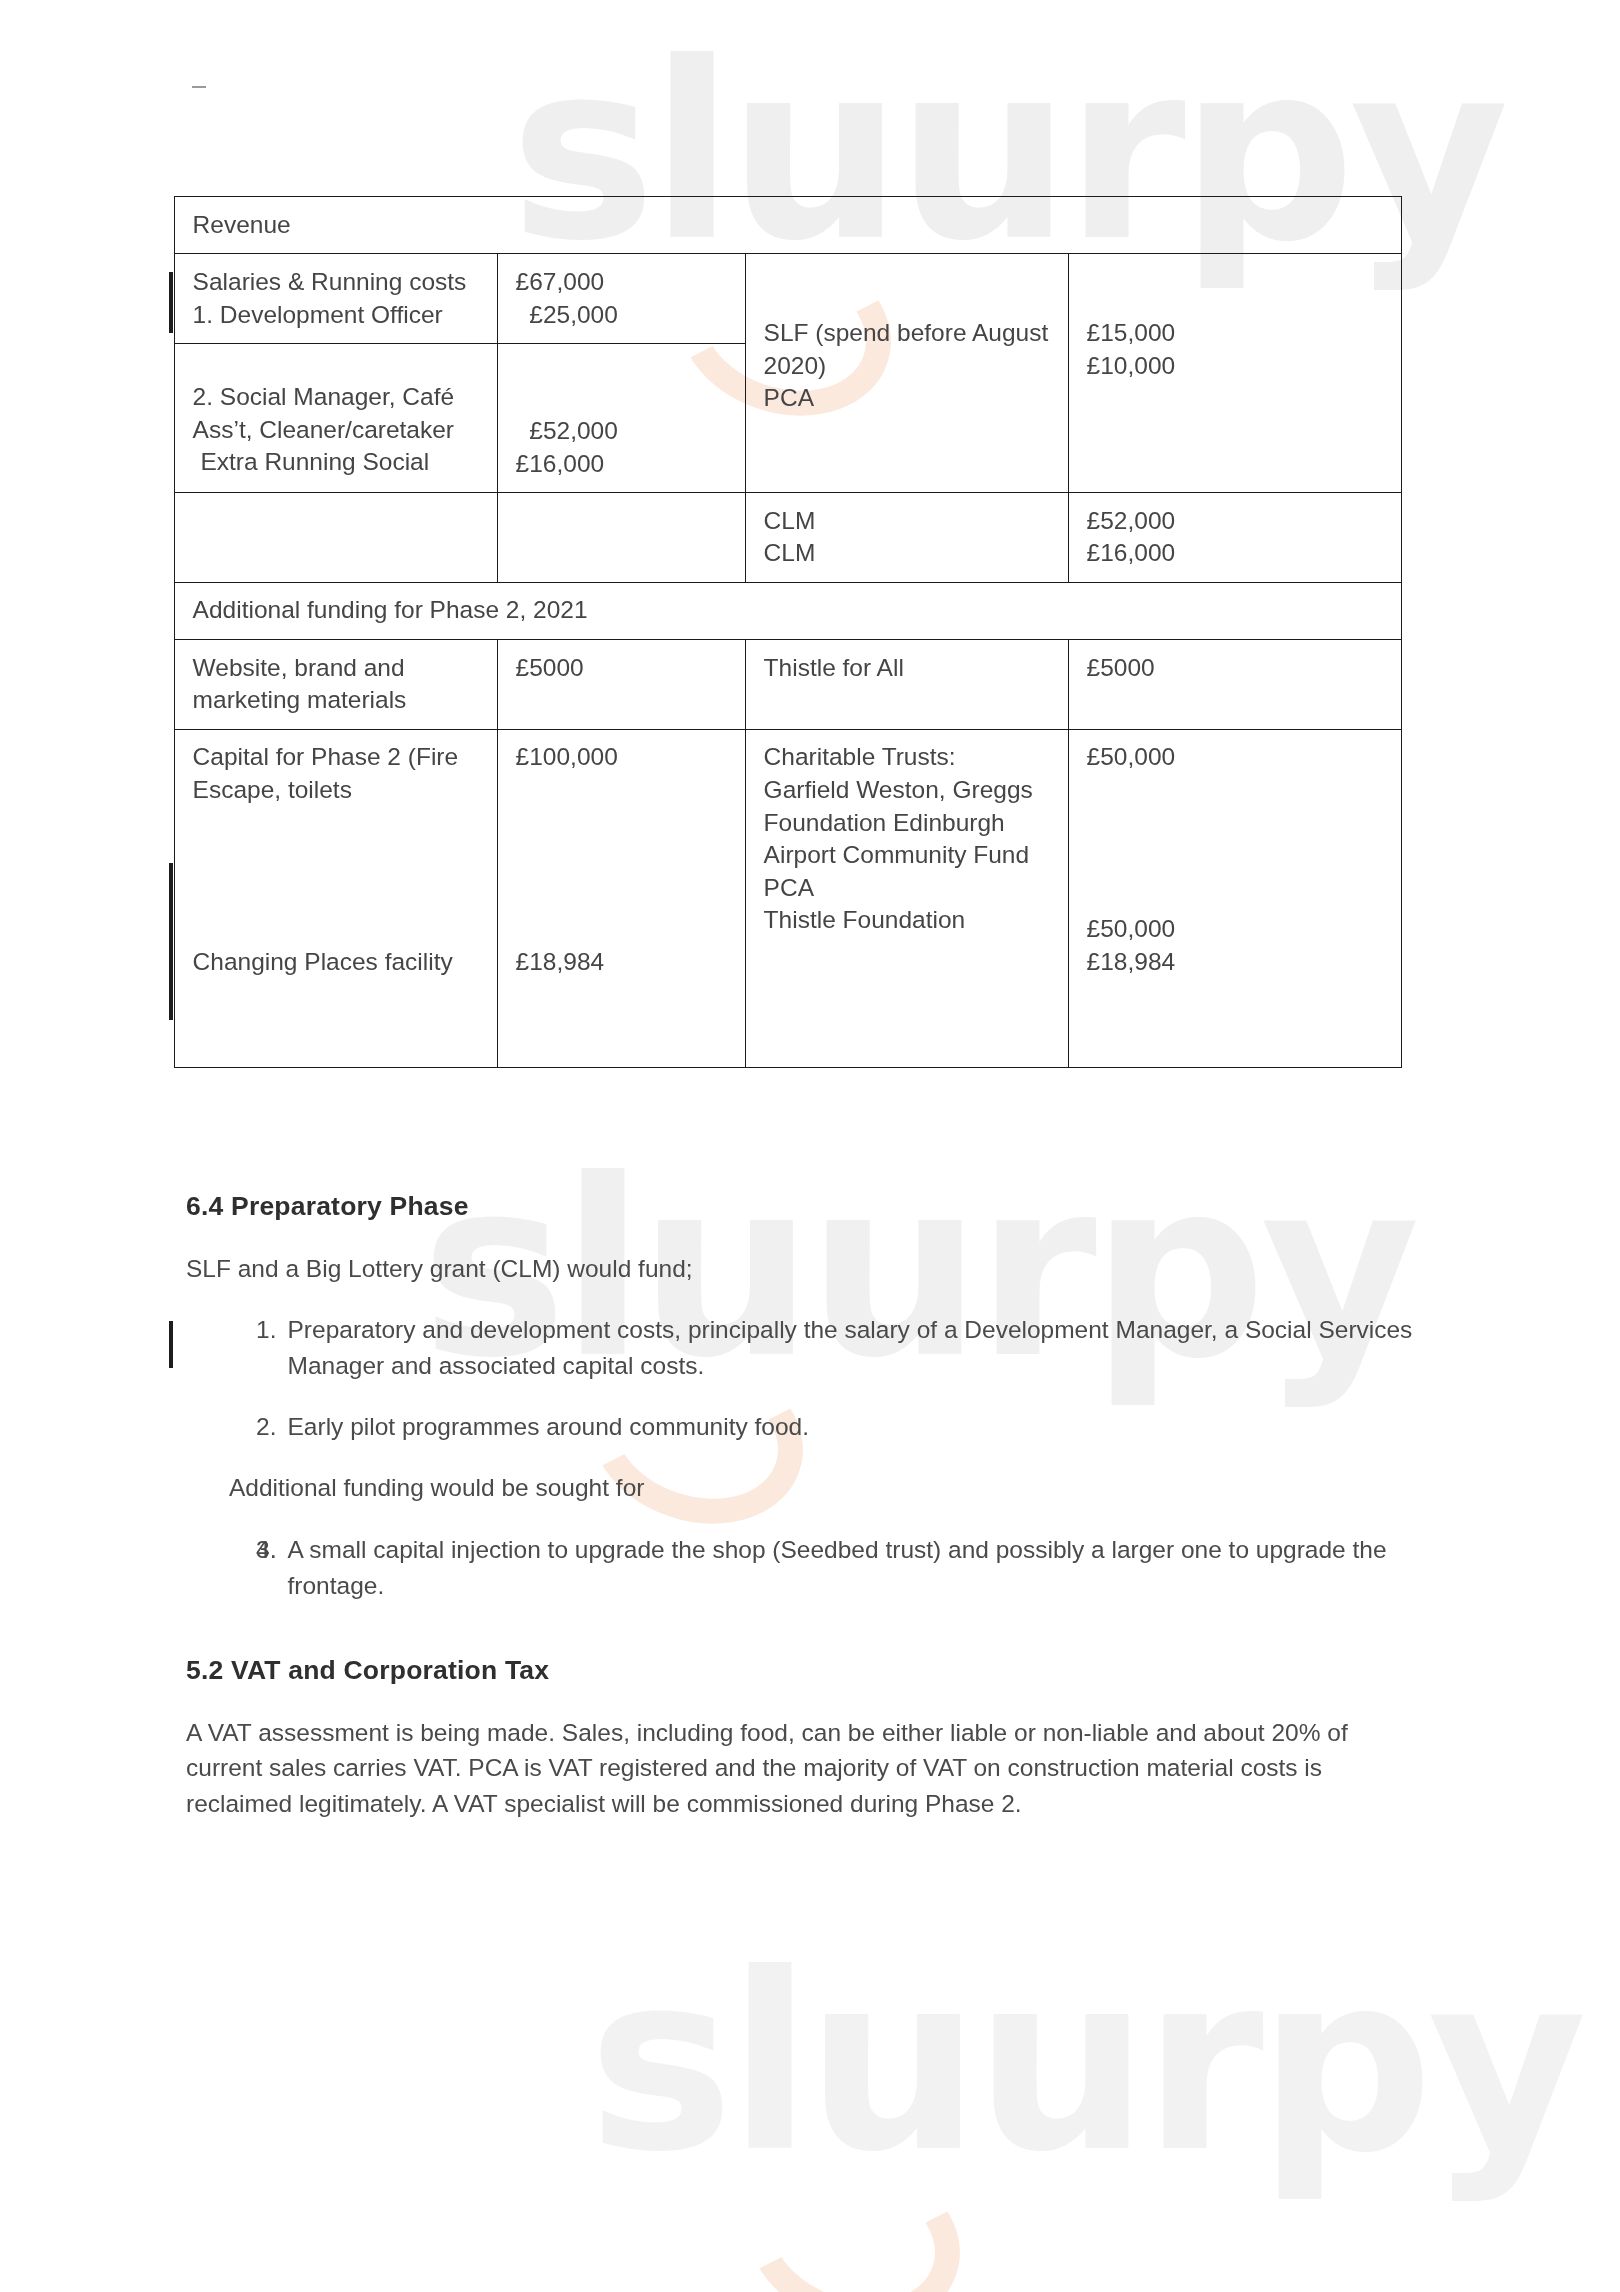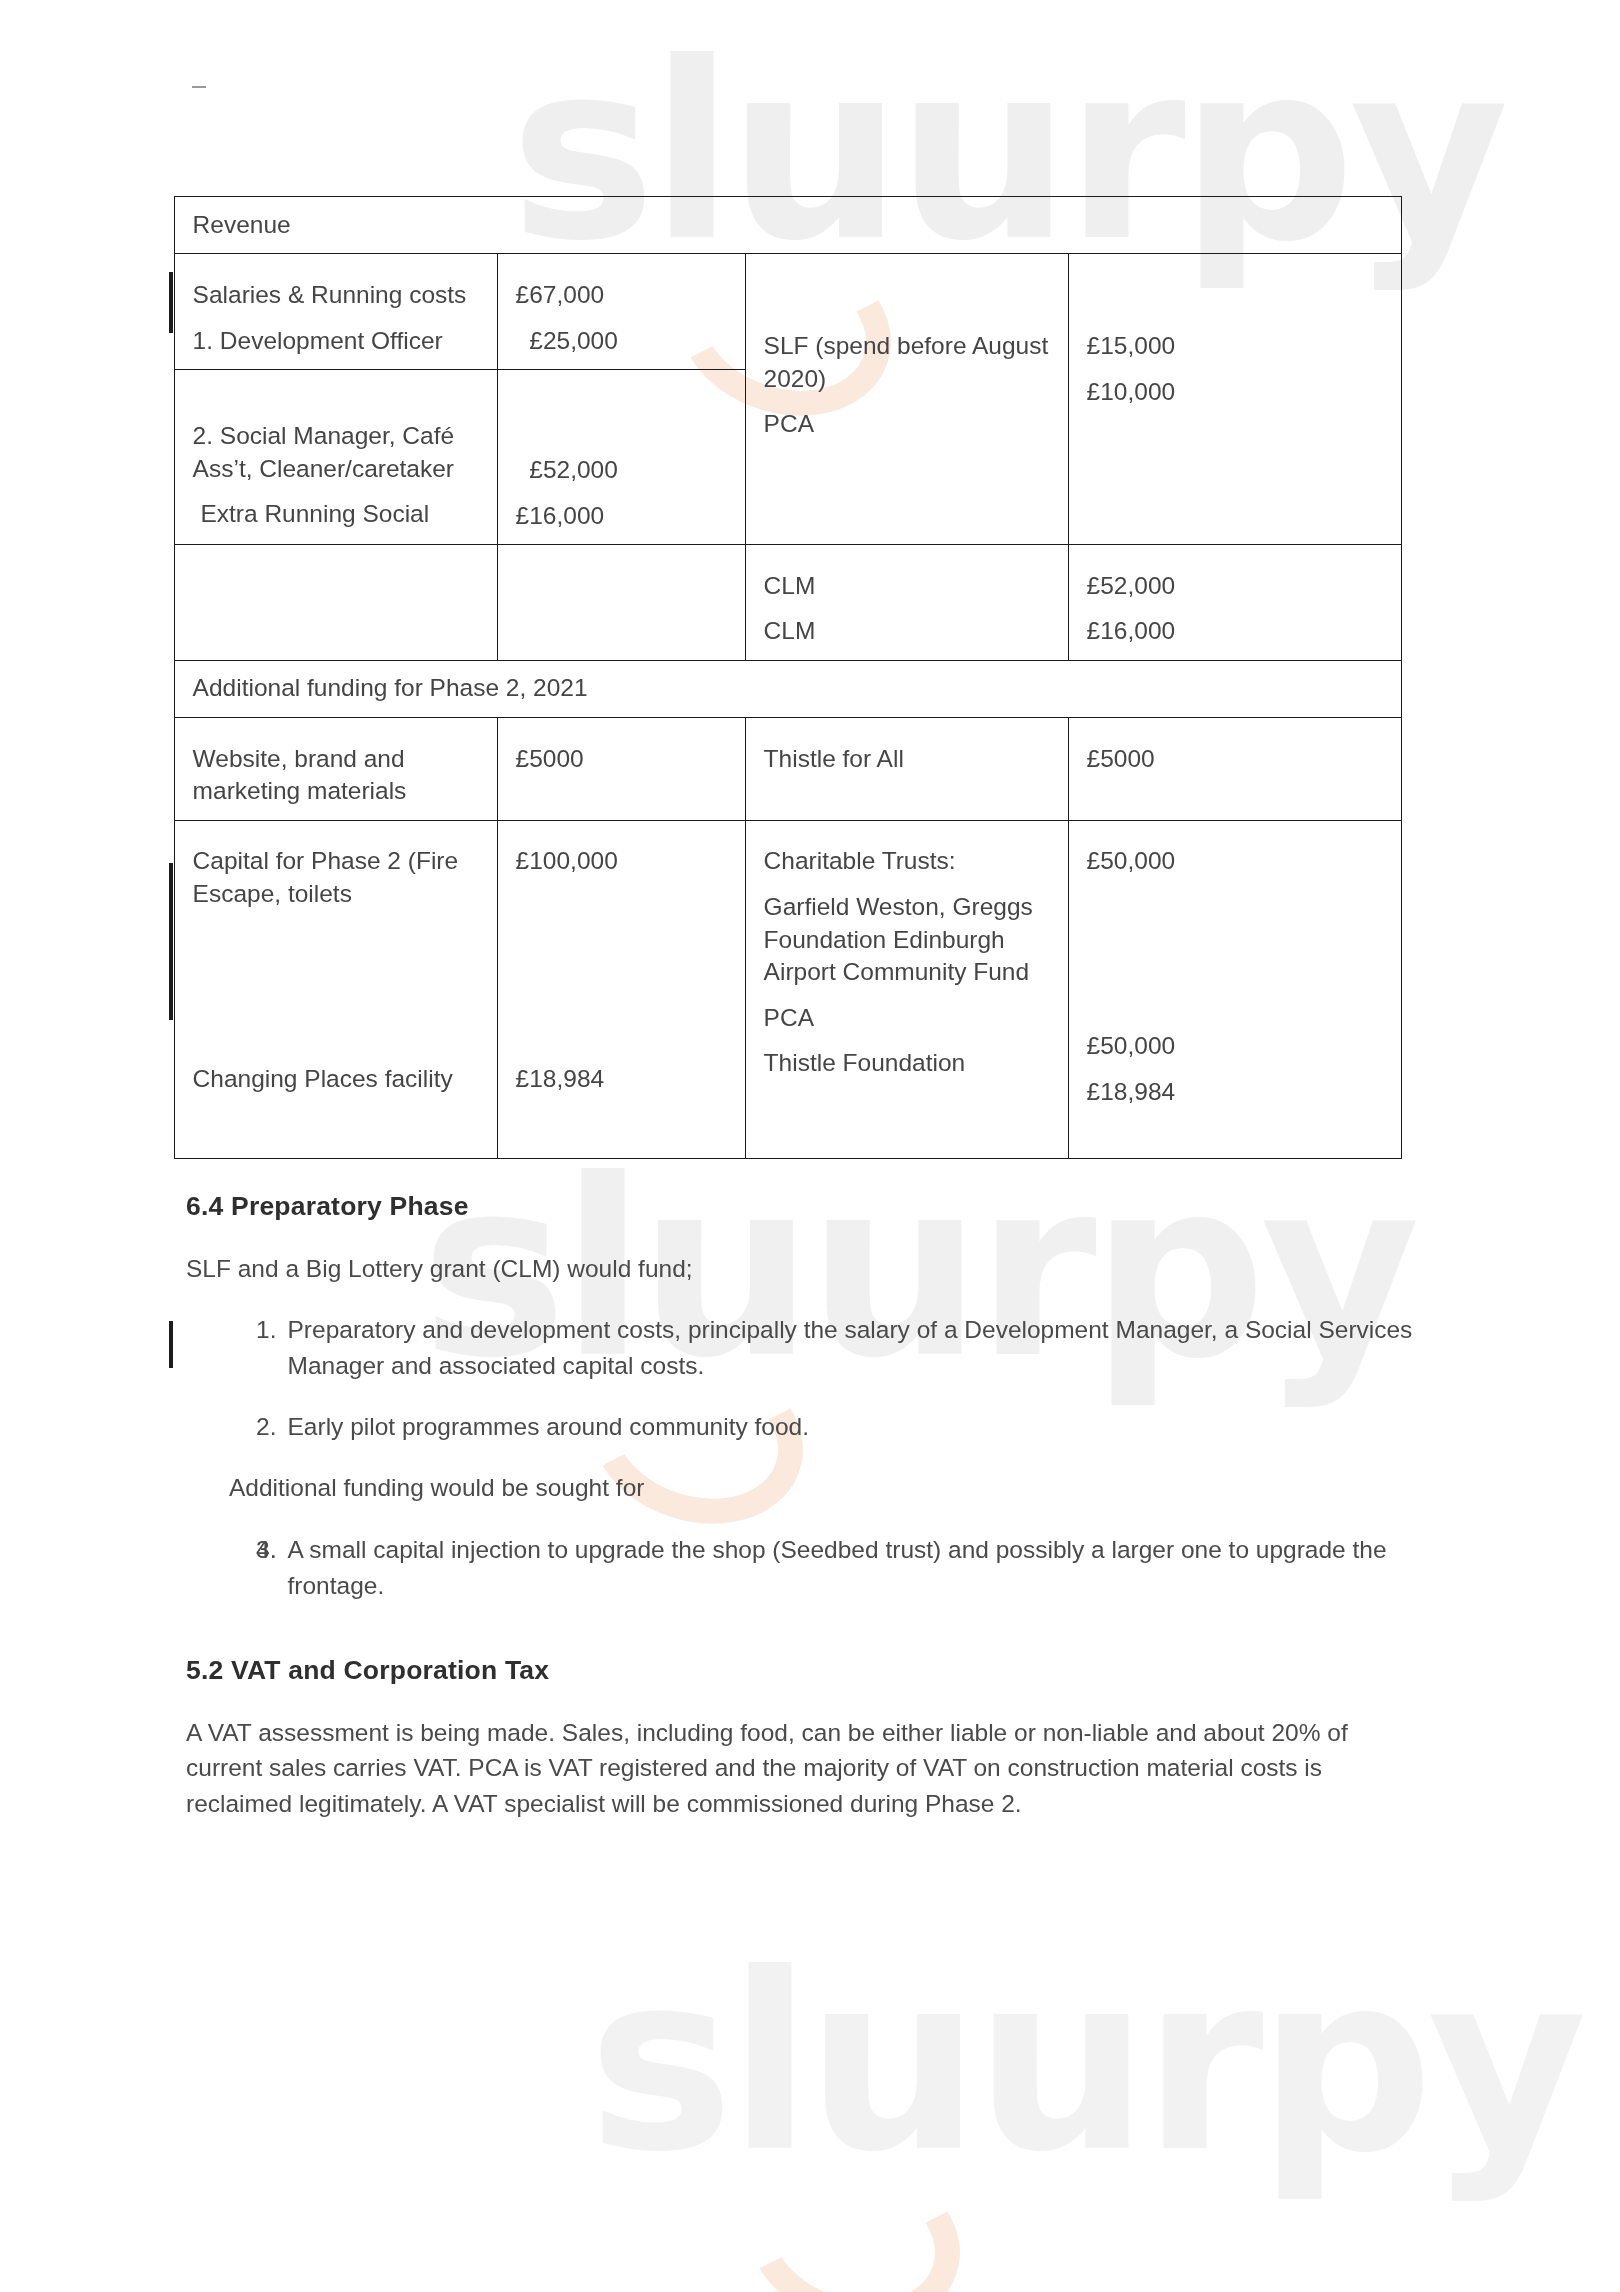--- a/index.html
+++ b/index.html
@@ -112,21 +112,21 @@
     color: #4a4a4a;
     padding-top: 13.7px;
     padding-bottom: 15.7px;
     font-size: 24.5px;
   }
   .col-a { width: 323px; }
   .col-b { width: 248px; }
   .col-c { width: 323px; }
   .col-d { width: 333px; }
 
-  .cell-line { display: block; margin-top: 13px; }
+  .cell-line { display: block; }
   .cell-gap-sm { height: 15.7px; }
   .cell-gap-md { height: 37px; }
   .cell-gap-lg { height: 71px; }
   .indent-1 { padding-left: 13.7px; display: block; }
   .indent-2 { padding-left: 7.8px; display: block; }
 
   
   .content {
     position: absolute;
     left: 186px;

